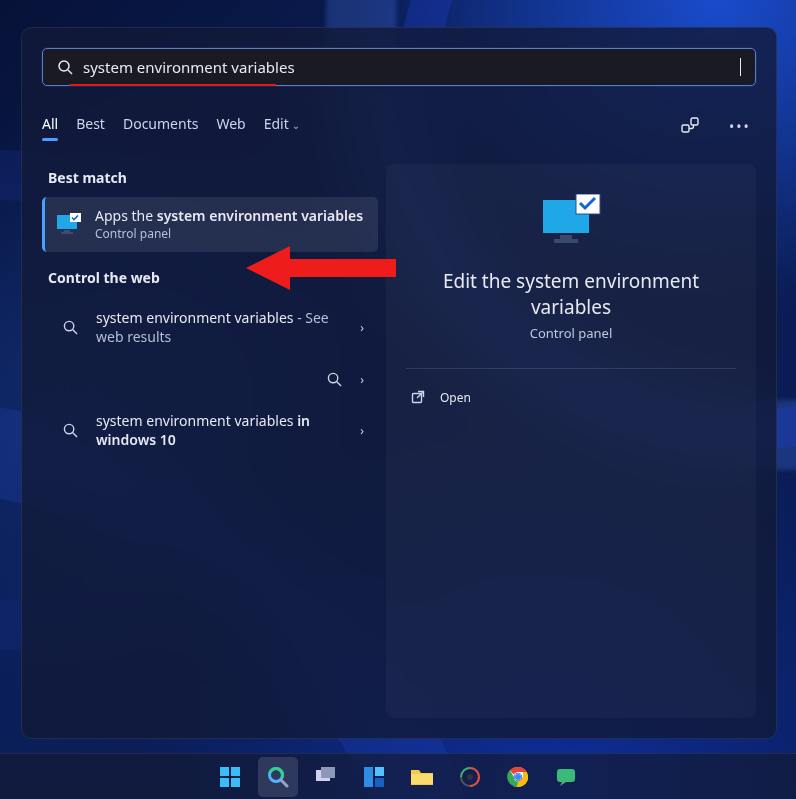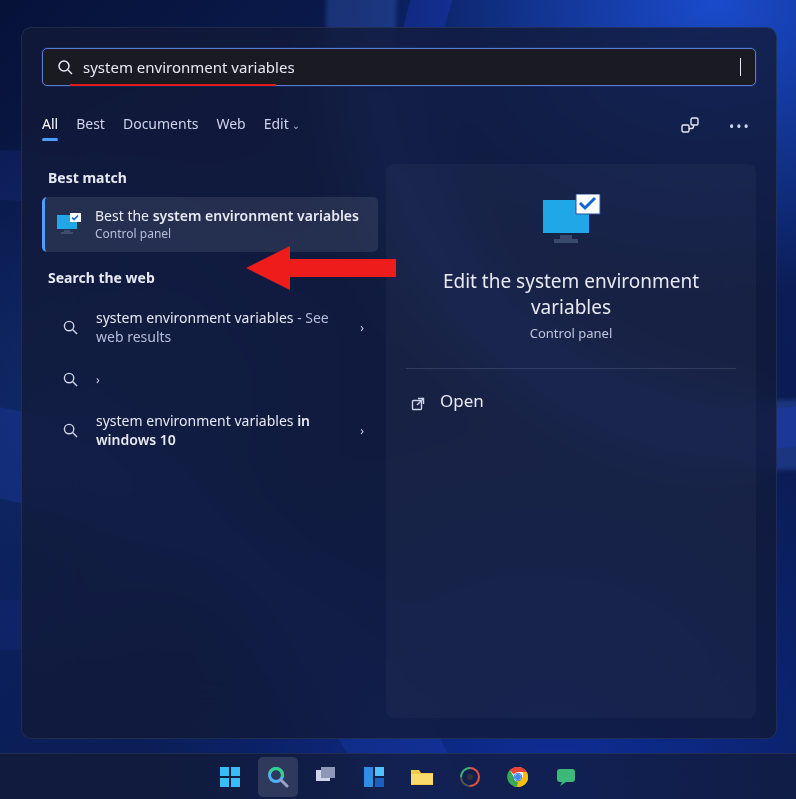--- a/index.html
+++ b/index.html
@@ -71,28 +71,28 @@
   .hit.best {
     background:rgba(255,255,255,.09);
     border-left:3px solid #4c9eff;
     padding-left:10px;
   }
   .hit .iconcell { width:28px; display:flex; justify-content:center; }
   .hit .txt { flex:1; font-size:14px; line-height:1.35; }
   .hit .txt .sub { font-size:12px; color:#b8bed9; }
   .hit .chev { color:#cfd4ea; font-size:12px; }
   .left .group2 { margin-top:16px;}
-  .left .group2 .hit { padding:12px 14px; }
+  .left .group2 .hit { padding:12px 14px;justify-content:flex-end; }
 
   
   .right .big-icon { margin-top:2px; margin-bottom:18px;}
   .right .title { font-size:19px; text-align:center; }
   .right .subtitle { font-size:13px; color:#c0c6df; margin-top:4px;}
   .right hr { width:100%; border:none; border-top:1px solid rgba(255,255,255,.12); margin:26px 0 12px;}
-  .right .action { align-self:flex-start; display:flex; align-items:flex-end; gap:14px; padding:8px 4px; font-size:17px; cursor:pointer; width:100%; border-radius:4px;}
+  .right .action { align-self:flex-start; display:flex; align-items:flex-start; gap:14px; padding:8px 4px; font-size:12px; cursor:pointer; width:100%; border-radius:4px;}
 
   
   .arrow {
     position:absolute; left:224px; top:214px; width:150px; height:52px; pointer-events:none;
   }
 
   
   .taskbar {
     position:absolute; left:0; right:0; bottom:0; height:46px;
     background:rgba(20,26,48,.65);
@@ -157,28 +157,28 @@
           <svg width="26" height="24" viewBox="0 0 26 24">
             <rect x="1" y="2" width="20" height="14" fill="#1fa7e8"></rect>
             <rect x="8" y="17" width="6" height="2" fill="#3d4d6f"></rect>
               <rect x="5" y="19" width="12" height="2" fill="#3d4d6f"></rect>
             <rect x="14" y="0" width="11" height="9" fill="#fff"></rect>
               <path d="M16 4.5l2 2 4-4" stroke="#1267d4" stroke-width="1.6" fill="none"></path>
           </svg>
         </div>
         <div class="txt">
           <div>
-            <span>Best the </span><span class="b">system environment variables</span>
+            <span>Apps the </span><span class="b">system environment variables</span>
           </div>
           <div class="sub">Control panel</div>
         </div>
       </div>
 
       <div class="group2">
-        <div class="section-title">Search the web</div>
+        <div class="section-title">Control the web</div>
 
         <div class="hit">
           <div class="iconcell">
             <svg width="15" height="15" viewBox="0 0 16 16">
                 <circle cx="6.5" cy="6.5" r="5" fill="none" stroke="#cfd4ea" stroke-width="1.5"></circle>
                 <line x1="10.5" y1="10.5" x2="15" y2="15" stroke="#cfd4ea" stroke-width="1.5"></line>
               </svg>
           </div>
           <div class="txt">
             <span>system environment variables</span><span style="color:#b8bed9"> - See web results</span>

